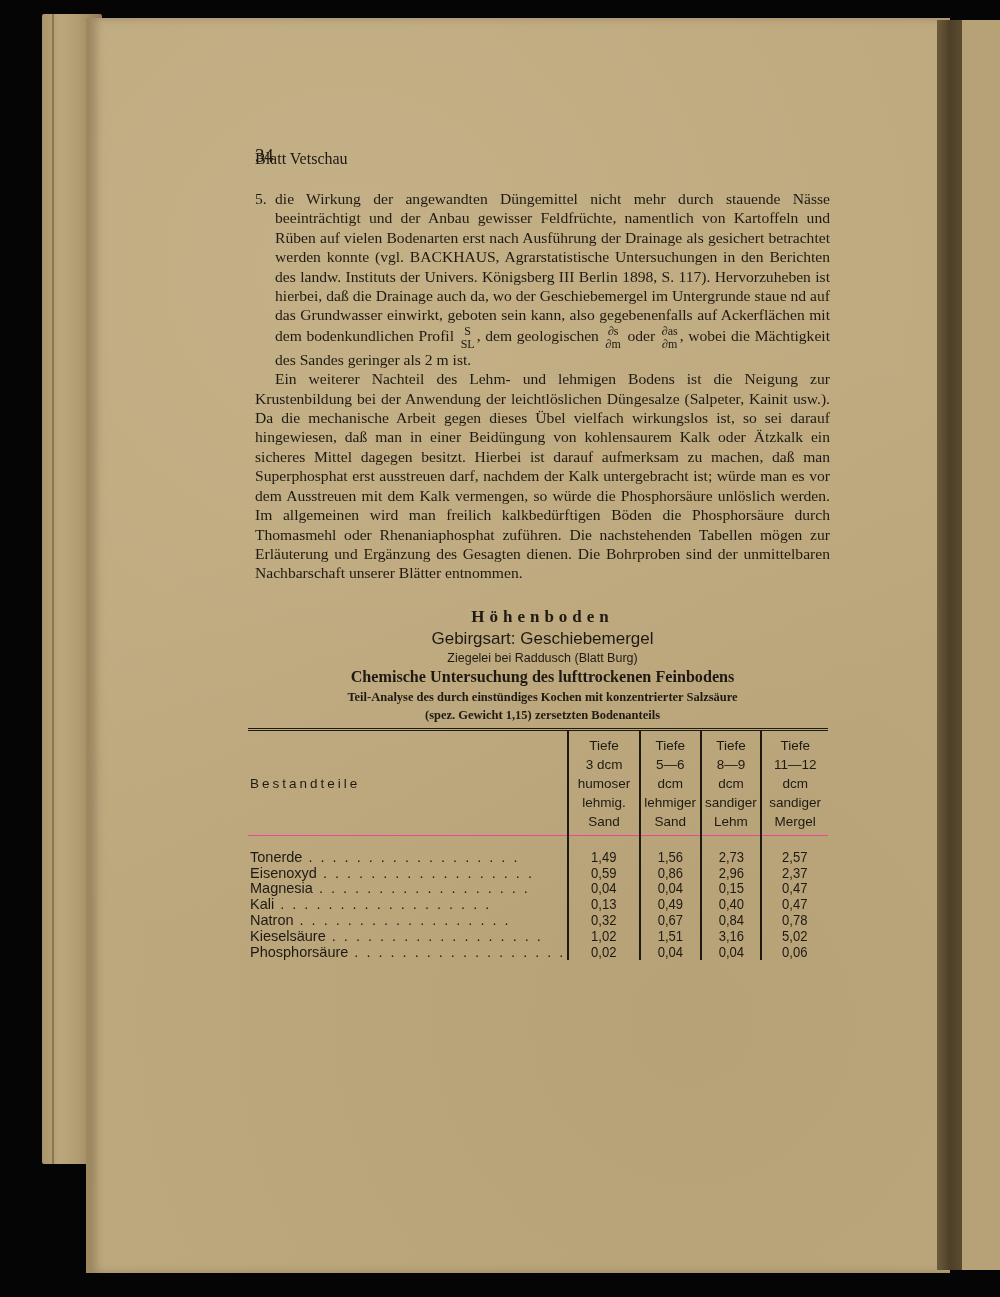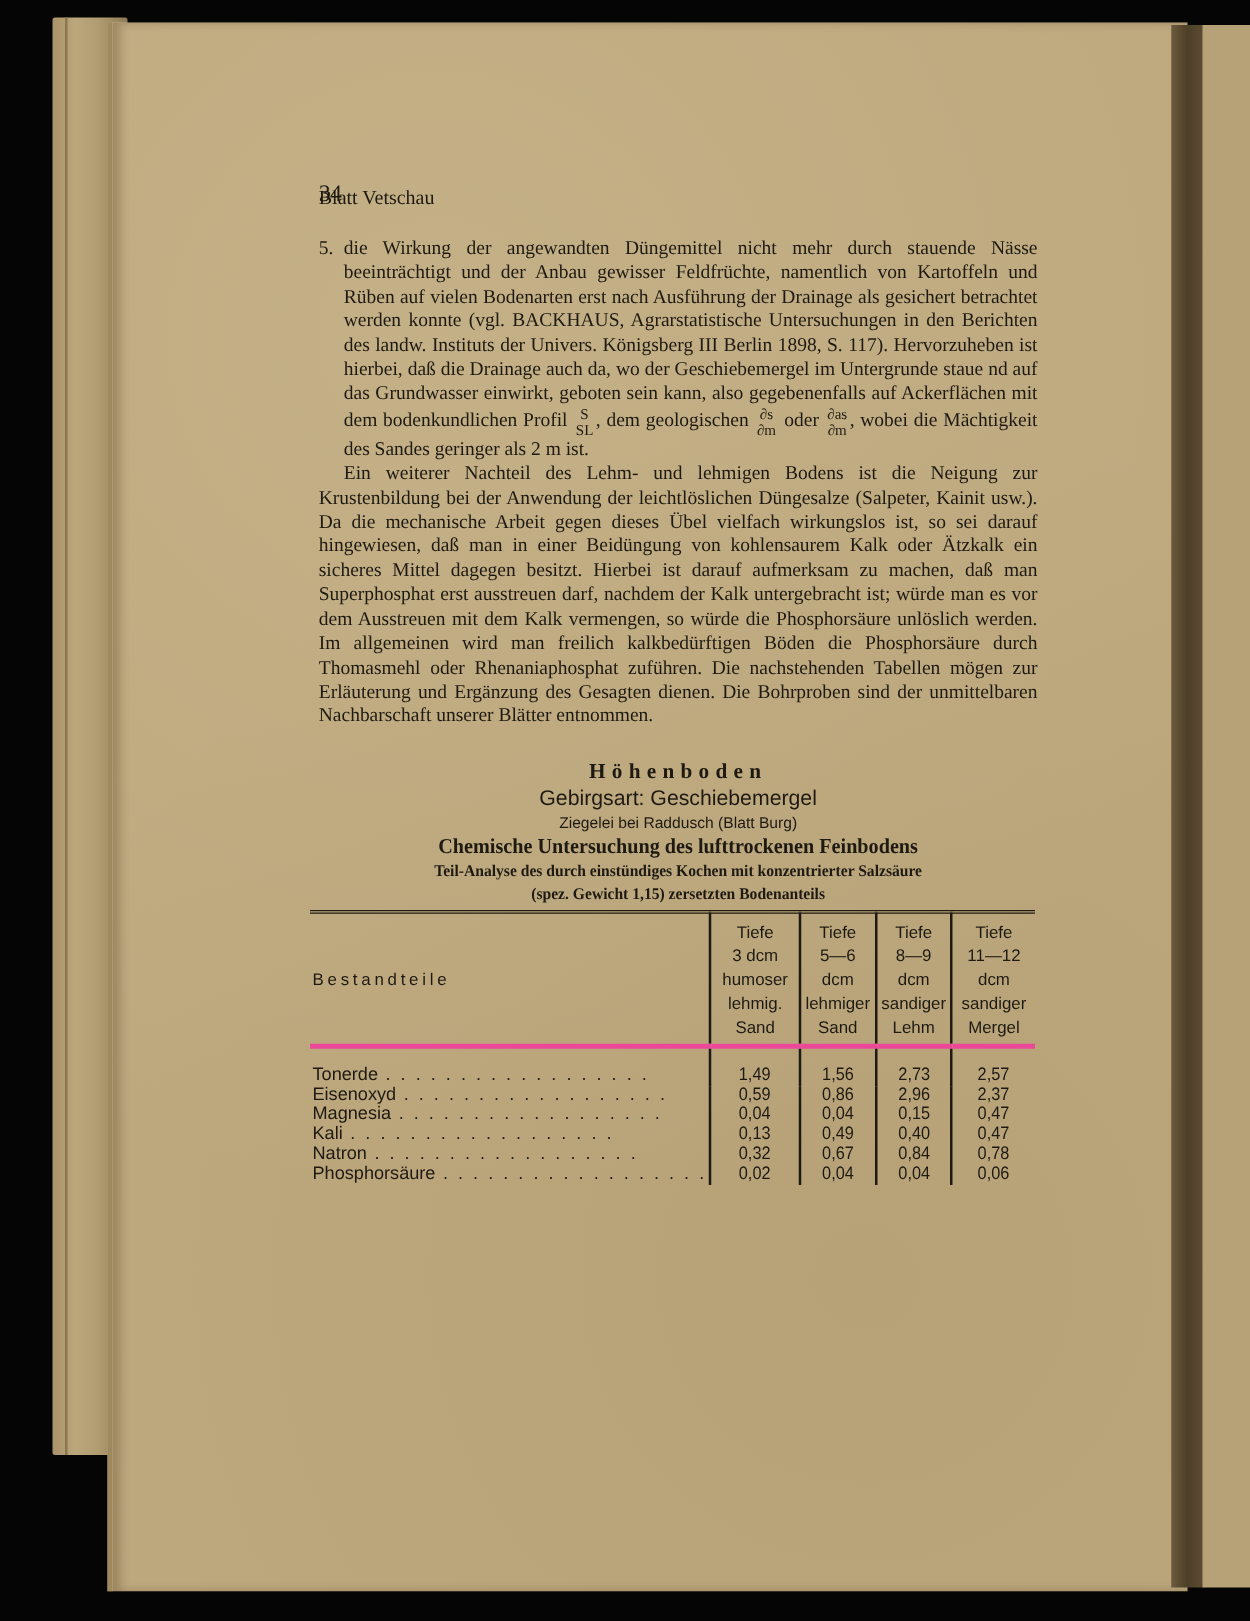--- a/index.html
+++ b/index.html
@@ -55,21 +55,21 @@
   .h-sub3 { font-size: 17px; font-weight: bold; transform: scaleX(0.95); margin-bottom: 1px; }
   .h-sub4 { font-size: 13px; font-weight: bold; line-height: 18px; transform: scaleX(0.96); }
   .h-sub5 { font-family: "Liberation Sans", sans-serif; font-size: 12.5px; margin-top: 1px; }
 
   table.analysis {
     margin-left: -7px; width: 580px; border-collapse: collapse; margin-top: 4px;
     font-family: "Liberation Sans", sans-serif; font-size: 13.5px;
     border-top: 3px double #1e1a12;
   }
   table.analysis thead th {
-    font-weight: normal; border-bottom: 4px solid #ec4899; padding: 5px 2px 4px; vertical-align: middle;
+    font-weight: normal; border-bottom: 1px solid #ec4899; padding: 5px 2px 4px; vertical-align: middle;
     line-height: 19px; font-size: 13.5px;
   }
   table.analysis thead th.col-label { text-align: left; letter-spacing: 3px; width: 190px; }
   table.analysis th + th, table.analysis td + td { border-left: 2px solid #1e1a12; }
   table.analysis tbody td { padding: 0 2px; line-height: 15.8px; font-size: 14.5px; }
   table.analysis tbody tr:first-child td { padding-top: 14px; }
   table.analysis tbody td.name { white-space: nowrap; overflow: hidden; }
   table.analysis tbody td.name::after { content: " . . . . . . . . . . . . . . . . . ."; letter-spacing: 2px; }
   table.analysis tbody td.val { text-align: center; transform: scaleX(0.9); }
 </style>
@@ -171,20 +171,27 @@
           <td class="val">0,47</td>
         </tr>
         <tr>
           <td class="name">Natron</td>
           <td class="val">0,32</td>
           <td class="val">0,67</td>
           <td class="val">0,84</td>
           <td class="val">0,78</td>
         </tr>
         <tr>
+          <td class="name">Kieselsäure</td>
+          <td class="val">1,02</td>
+          <td class="val">1,51</td>
+          <td class="val">3,16</td>
+          <td class="val">5,02</td>
+        </tr>
+        <tr>
           <td class="name">Phosphorsäure</td>
           <td class="val">0,02</td>
           <td class="val">0,04</td>
           <td class="val">0,04</td>
           <td class="val">0,06</td>
         </tr>
       </tbody>
   </table>
 </div>
 

